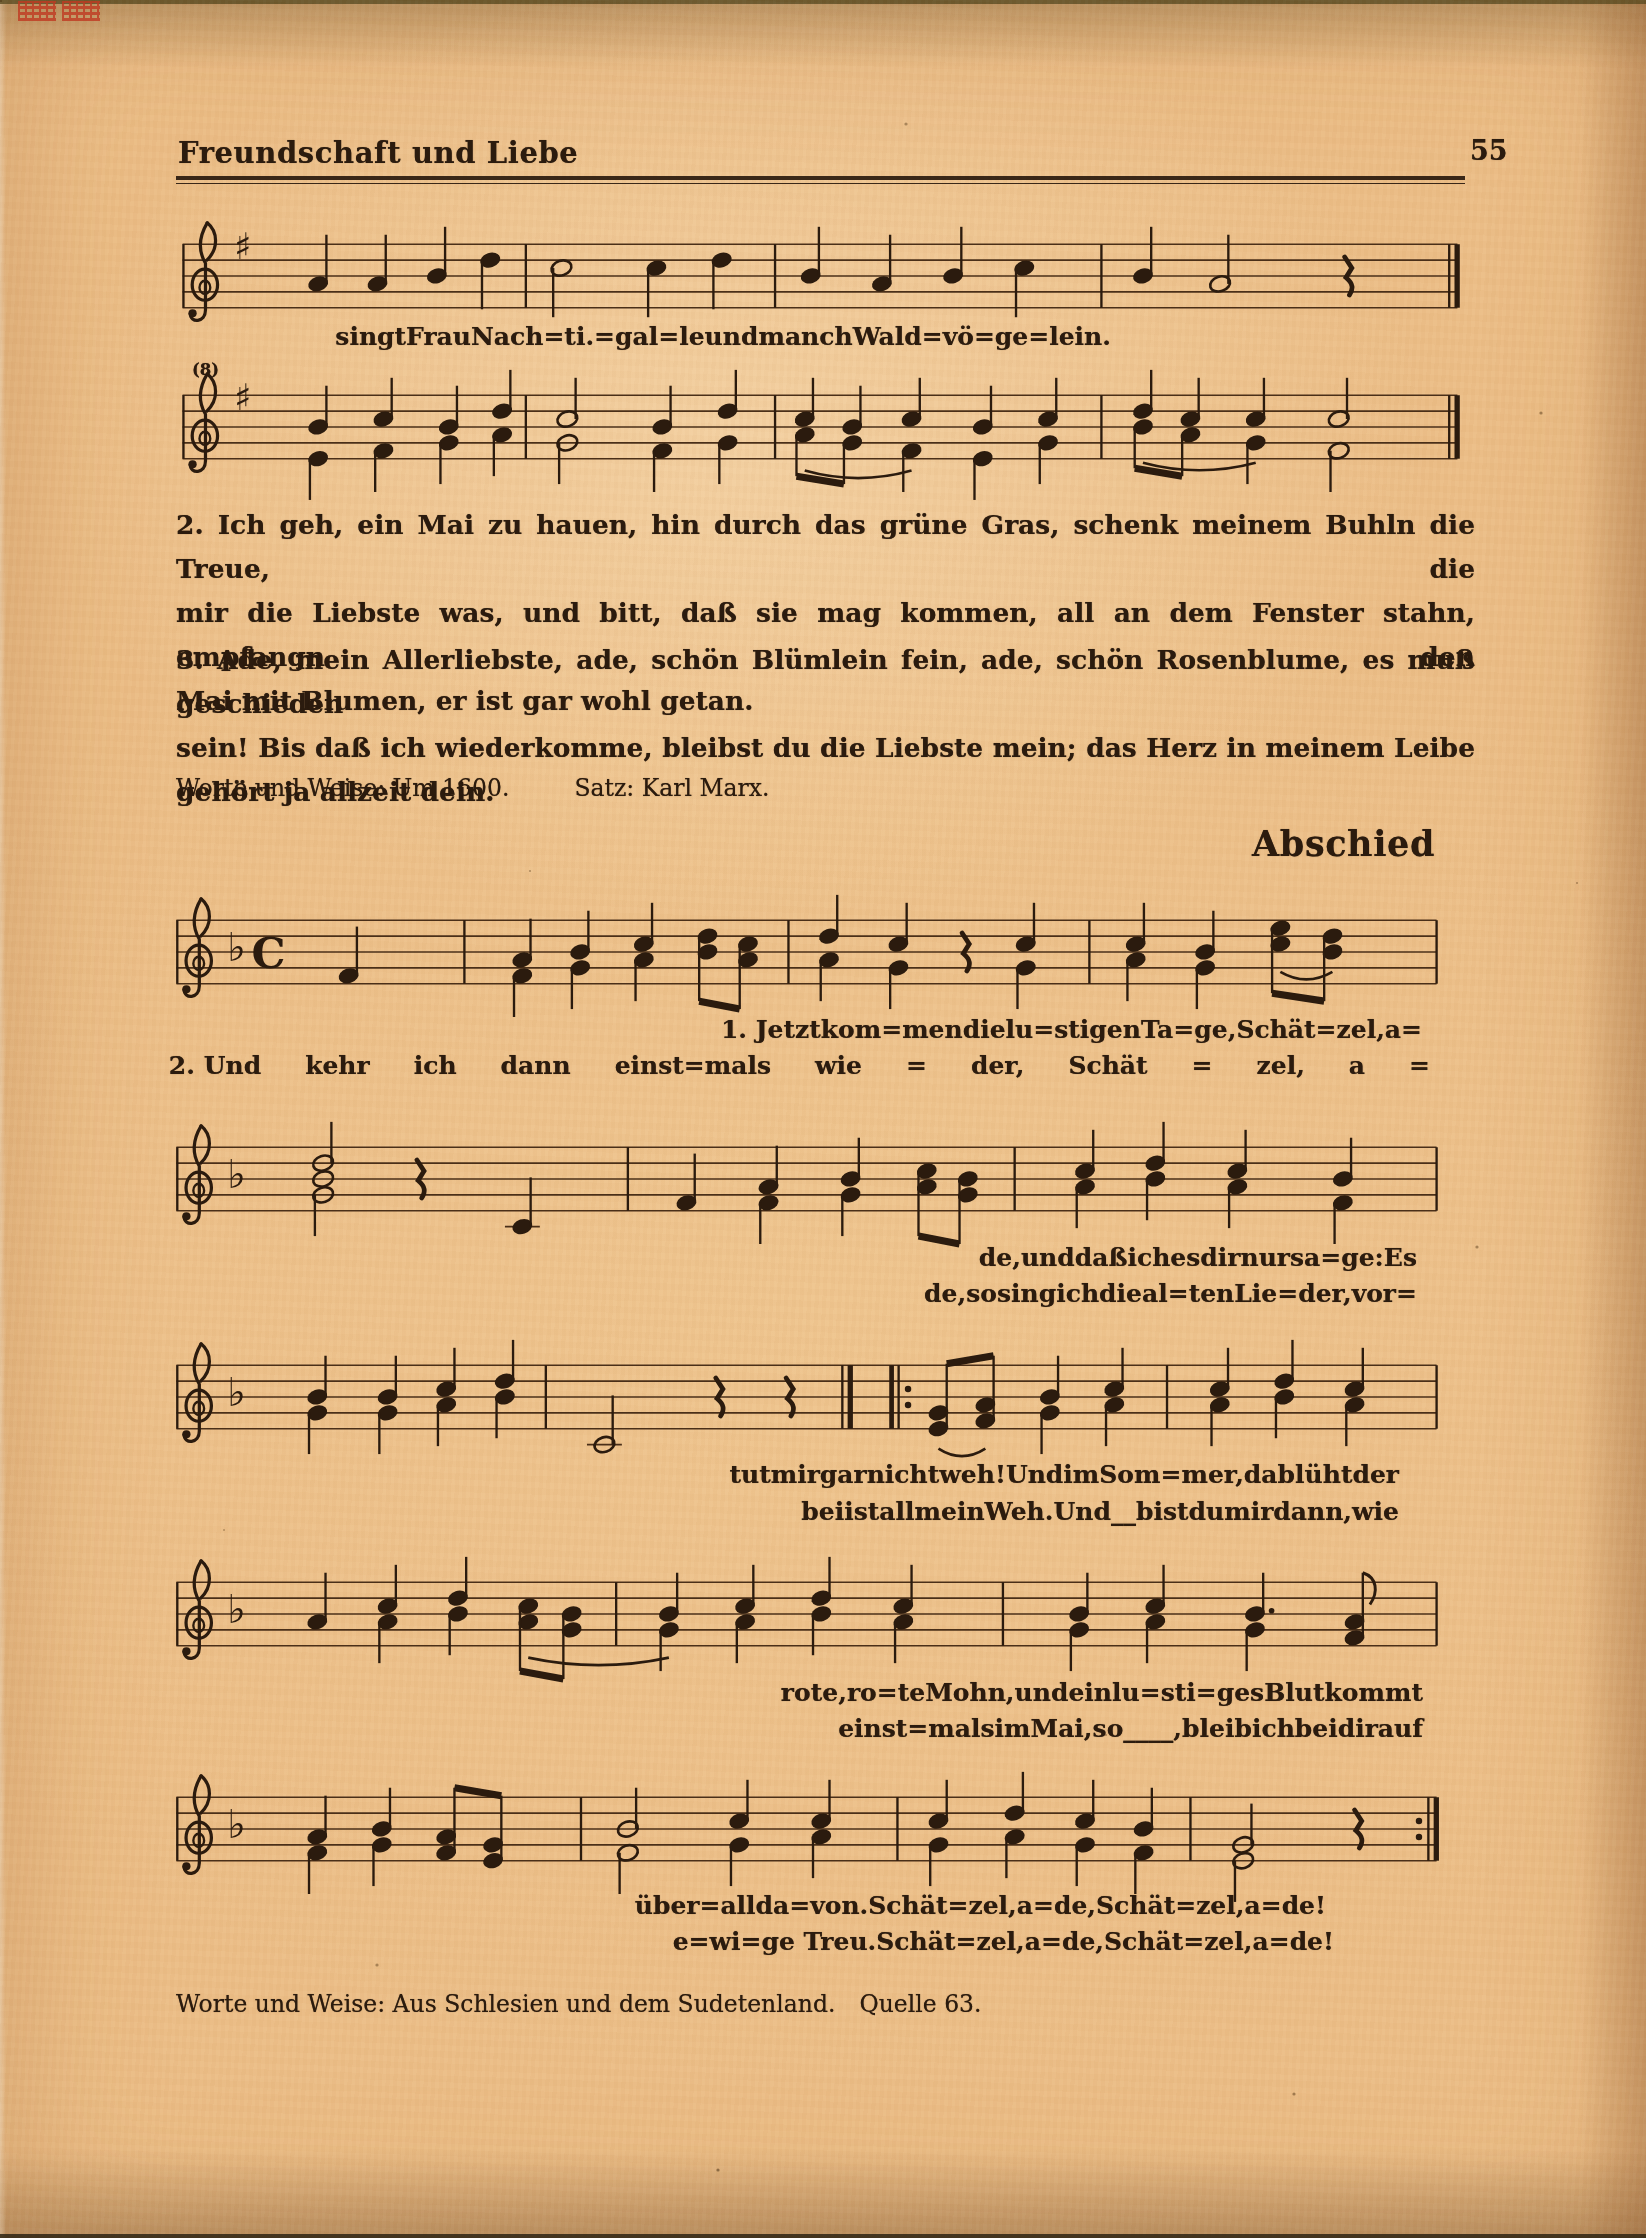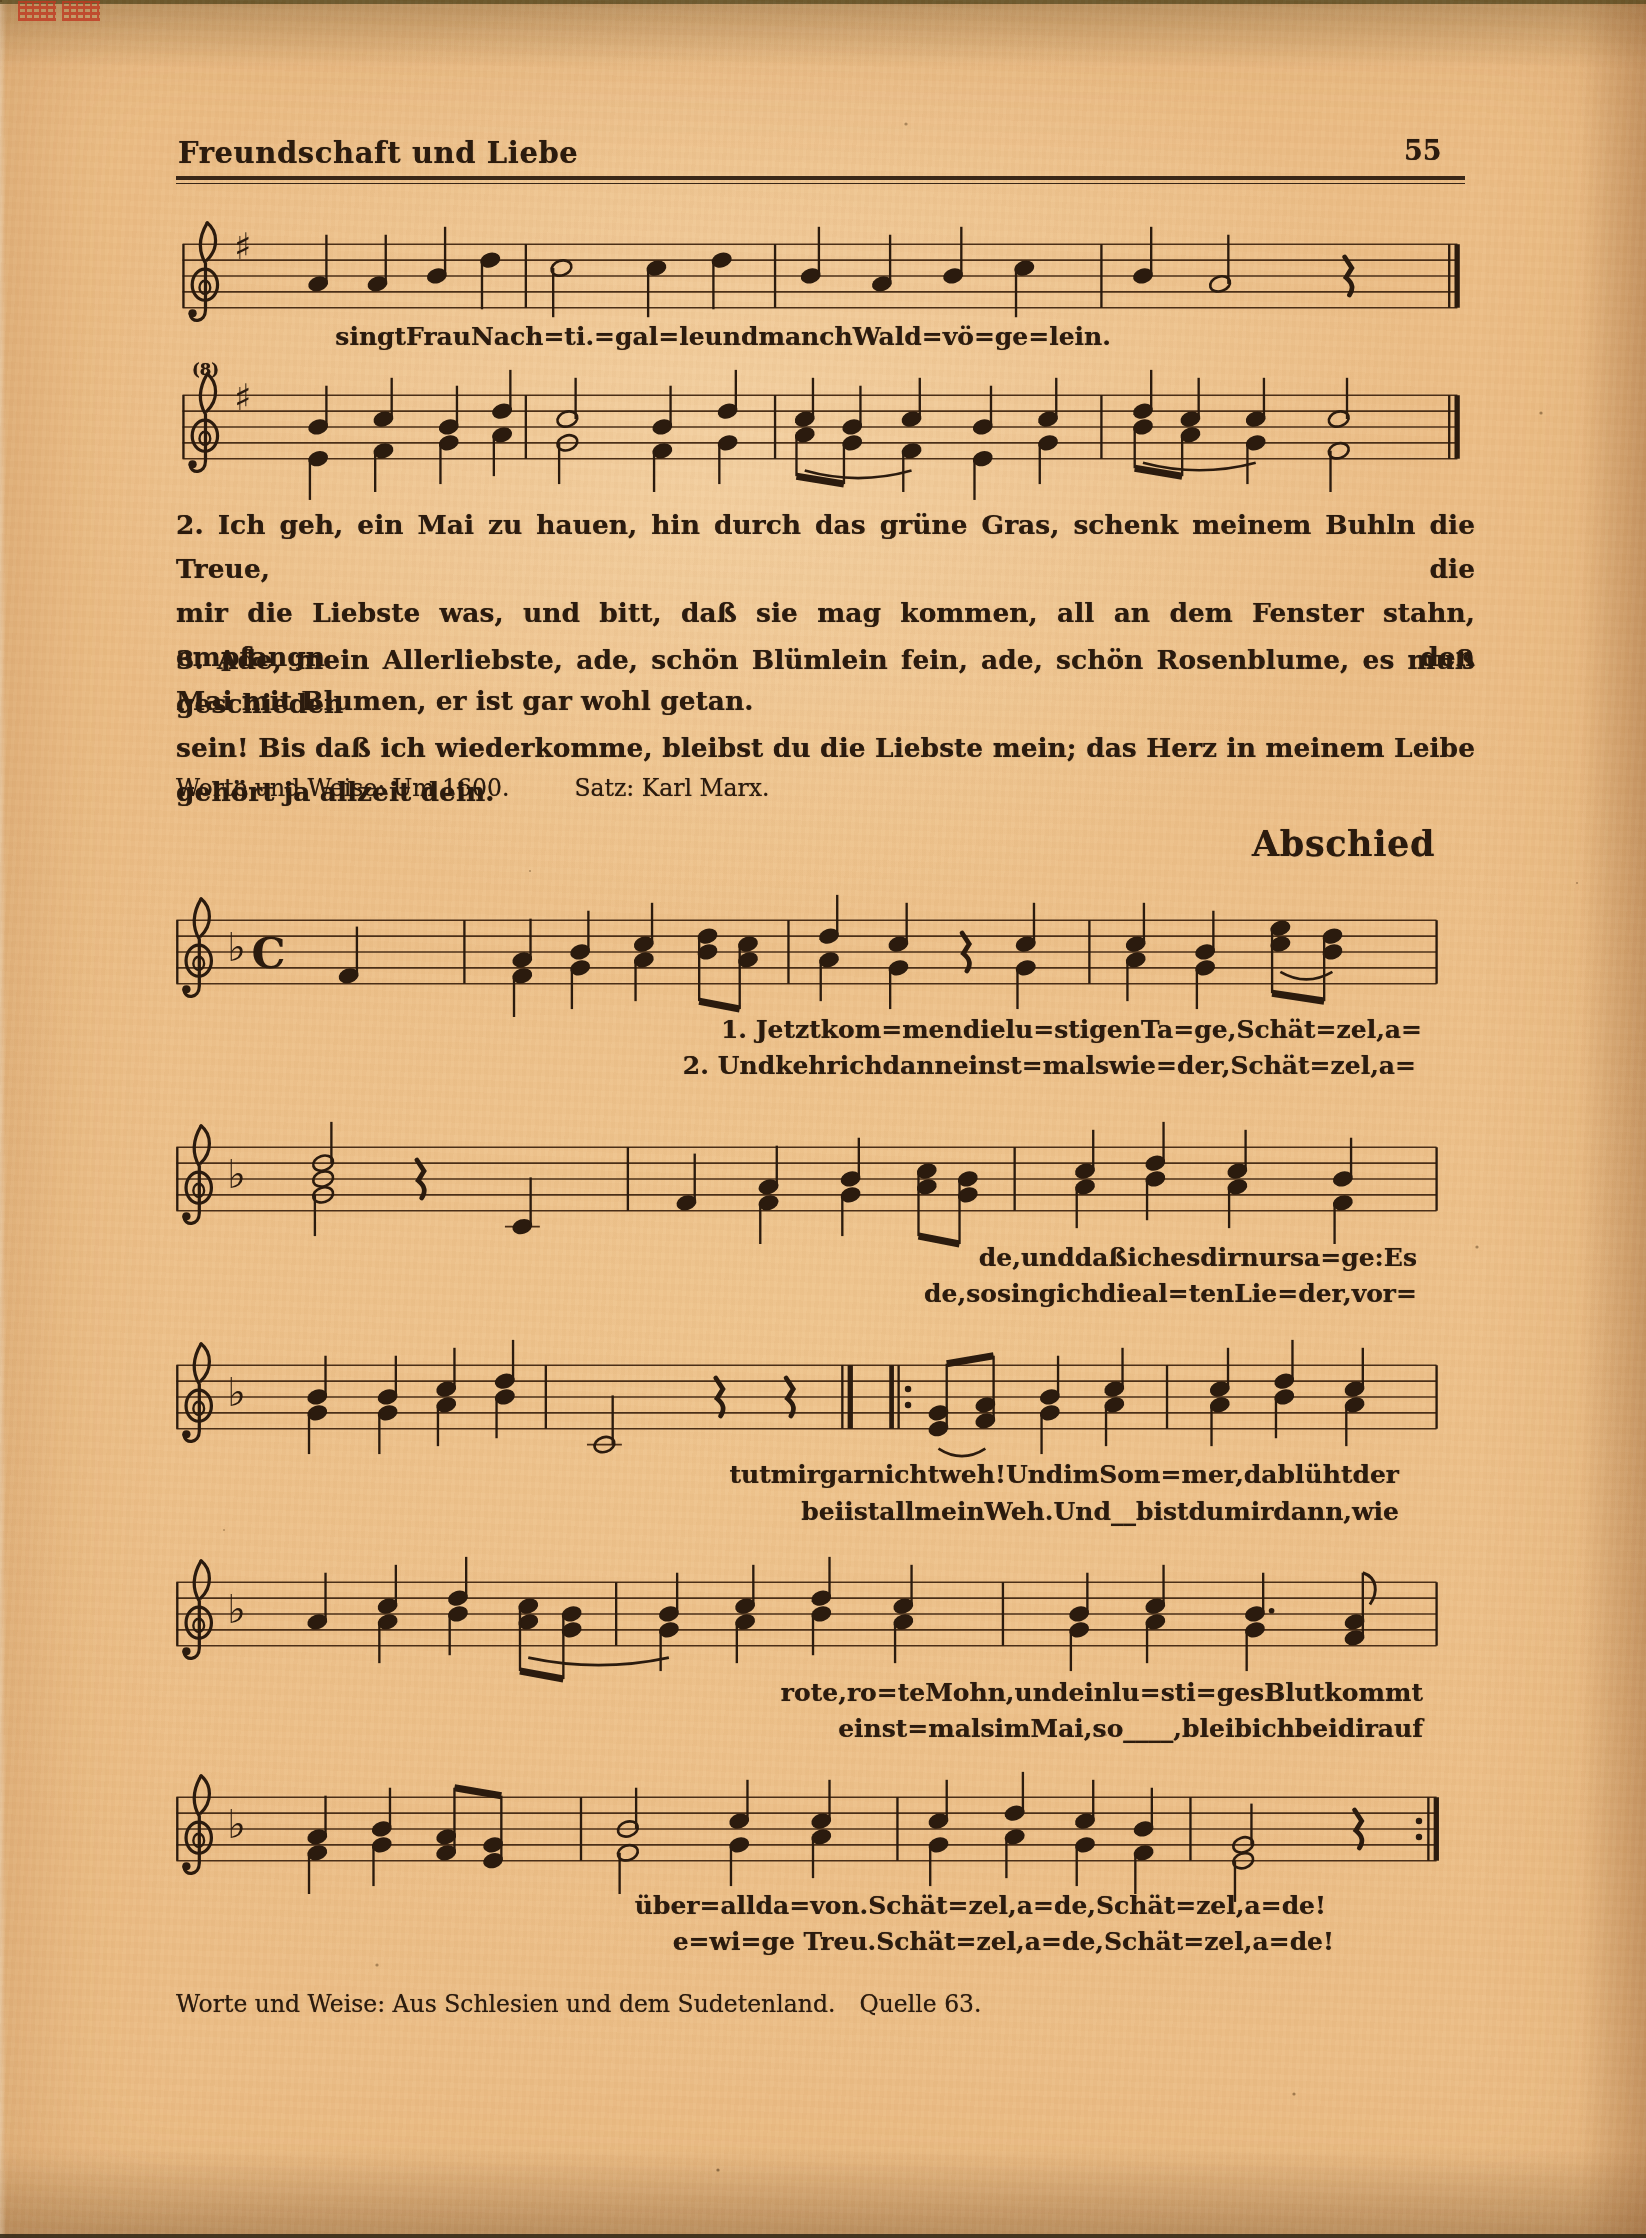--- a/index.html
+++ b/index.html
@@ -50,21 +50,21 @@
 <body>
 
 <div id="page">
   <div class="tex"></div>
   <div class="specks"></div>
 
   <div class="redmark abs" style="left:17.6px;top:1.2px;"></div>
   <div class="redmark abs" style="left:62px;top:1.2px;"></div>
 
   <div class="abs hdr ink" style="left:178px;top:136px;">Freundschaft und Liebe</div>
-  <div class="abs pagenum ink" style="left:1404px;top:135px;">55</div>
+  <div class="abs pagenum ink" style="left:1470px;top:135px;">55</div>
   <div class="abs rule" style="left:176px;top:176px;width:1289px;"></div>
 
   <div class="abs lyr ink" style="left:253px;top:322px;width:858px;">
       <span>singt</span>
       <span>Frau</span>
       <span>Nach=ti.</span>
       <span>=</span>
       <span>gal</span>
       <span>=</span>
       <span>le</span>
@@ -104,21 +104,21 @@
       <span>stigen</span>
       <span>Ta</span>
       <span>=</span>
       <span>ge,</span>
       <span>Schät</span>
       <span>=</span>
       <span>zel,</span>
       <span>a</span>
       <span>=</span>
     </div>
-  <div class="abs lyr ink" style="left:264px;top:1051px;width:1152px;">
+  <div class="abs lyr ink" style="left:278px;top:1051px;width:1152px;gap:44px;">
       <span>2. Und</span>
       <span>kehr</span>
       <span>ich</span>
       <span>dann</span>
       <span>einst=mals</span>
       <span>wie</span>
       <span>=</span>
       <span>der,</span>
       <span>Schät</span>
       <span>=</span>

